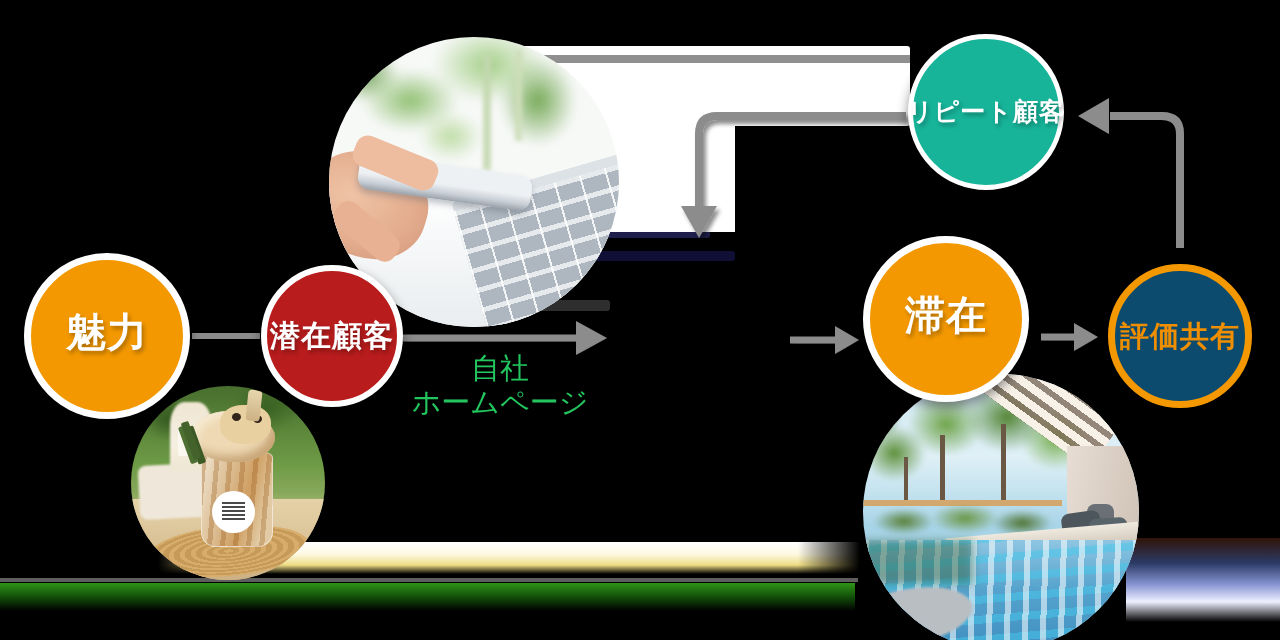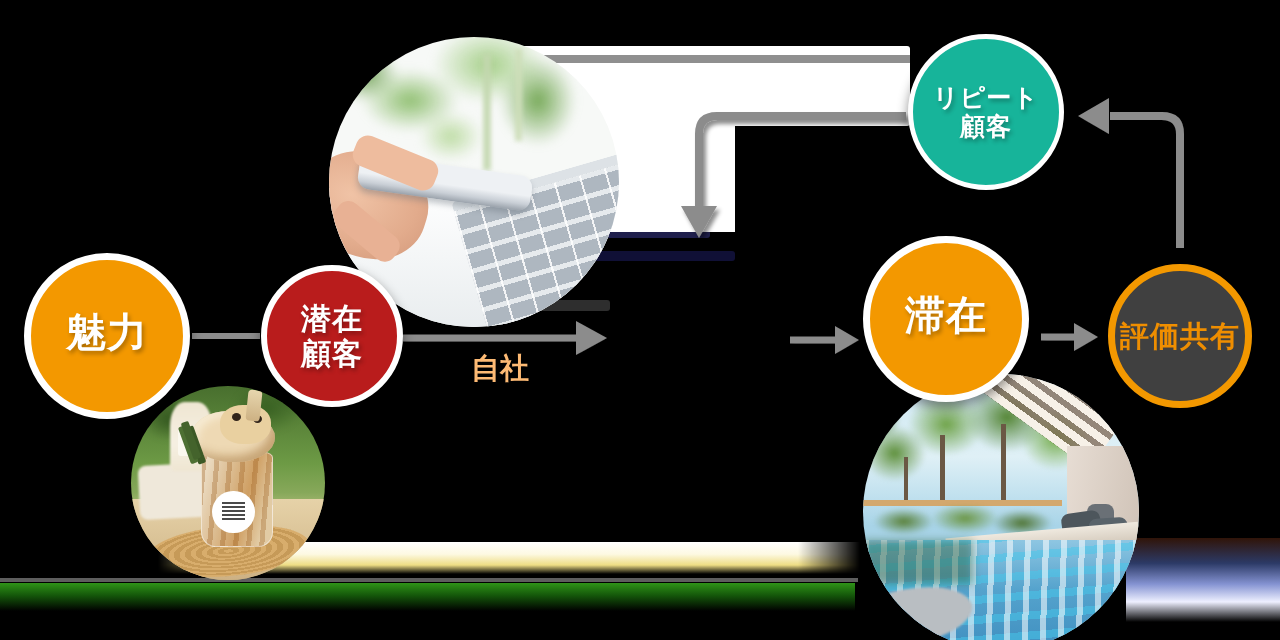--- a/index.html
+++ b/index.html
@@ -105,35 +105,35 @@
     radial-gradient(40px 18px at 78% 55%,#4e7330,rgba(0,0,0,0) 75%);}
   .on-deckedge{left:30%;top:56.5%;width:70%;height:7%;background:linear-gradient(#efe9df,#d4cabc);transform:rotate(-5deg);}
   .on-water{left:0;top:60%;width:100%;height:40%;background:
     repeating-linear-gradient(92deg,rgba(255,255,255,.55) 0 6px,rgba(0,0,0,0) 6px 18px),
     repeating-linear-gradient(-5deg,rgba(70,200,235,.5) 0 8px,rgba(0,0,0,0) 8px 20px),
     linear-gradient(#8ec6e2 0%,#55a3cd 45%,#3f8fc0 100%);}
   .on-reflect{left:0;top:60%;width:40%;height:16%;background:rgba(40,90,50,.45);filter:blur(4px);}
   .on-stone{left:-6%;top:78%;width:46%;height:20%;background:#b9bec2;border-radius:50%;transform:rotate(-10deg);filter:blur(1px);}
 
   
-  .node{position:absolute;border-radius:50%;display:flex;flex-direction:column;align-items:center;
+  .node{position:absolute;border-radius:50%;display:flex;flex-direction:row;align-items:center;
         justify-content:center;box-sizing:border-box;box-shadow:0 5px 12px rgba(0,0,0,.45);}
   .node-orange{background:#F39800;border:7px solid #fff;}
   .node-blue{background:#b91c1c;border:6px solid #fff;}
   .node-teal{background:#17B49A;border:5px solid #fff;}
-  .node-white{background:#404040;border:7px solid #F39800;}
+  .node-white{background:#0c4a6e;border:7px solid #F39800;}
   .nl{color:#fff;font-weight:bold;line-height:1.18;letter-spacing:1px;
       text-shadow:2px 3px 4px rgba(0,0,0,.3);white-space:nowrap;}
   .fs40{font-size:40px;font-family:Liberation Mono, monospace;} .fs44{font-size:44px;} .fs30{font-size:30px;}
   .fs29{font-size:29px;} .fs25{font-size:25px;}
   .nl-orange{color:#EF8E00;text-shadow:none;}
 
   
-  .edge-label{left:388px;top:351px;width:224px;text-align:center;font-size:29px;font-weight:700;
-    color:#fdba74;line-height:1.18;text-shadow:2px 3px 3px rgba(0,0,0,.9);}
+  .edge-label{left:388px;top:351px;width:224px;text-align:center;font-size:29px;font-weight:400;
+    color:#22c55e;line-height:1.18;text-shadow:2px 3px 3px rgba(0,0,0,.9);}
   .edge-label span{display:block;}
 
   svg.arrows{position:absolute;left:0;top:0;}
 </style>
 </head>
 <body>
 
 <div class="canvas">
 
   <div class="abs band-left"></div>
@@ -246,15 +246,16 @@
     <span class="nl nl-orange fs29">評価共有</span>
   </div>
 
   <div class="node node-teal" style="left:908px;top:34px;width:156px;height:156px;">
     <span class="nl fs25">リピート</span>
     <span class="nl fs25">顧客</span>
   </div>
 
   <div class="abs edge-label">
     <span>自社</span>
+    <span>ホームページ</span>
   </div>
 
 </div>
 
 </body></html>

